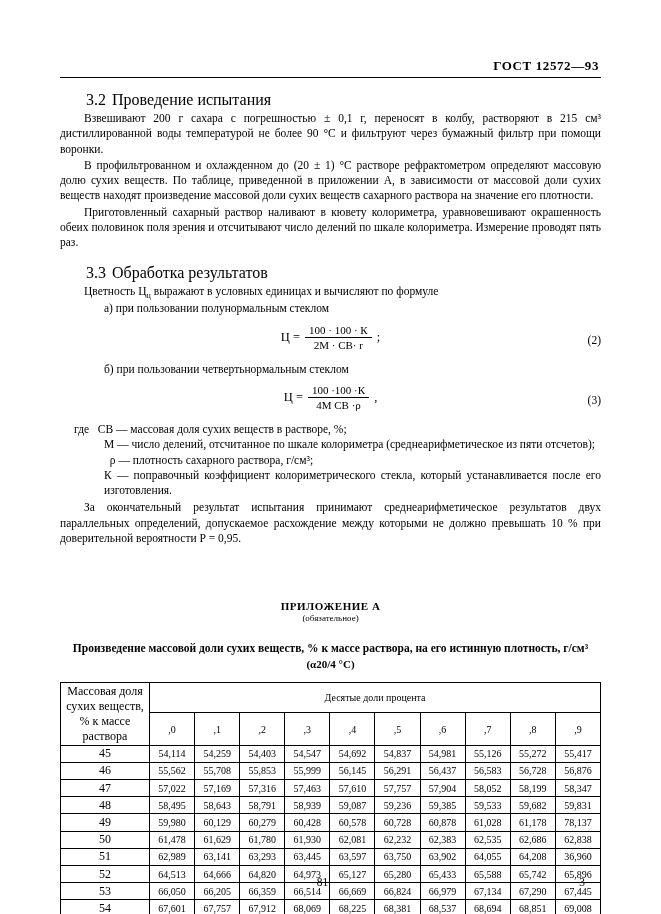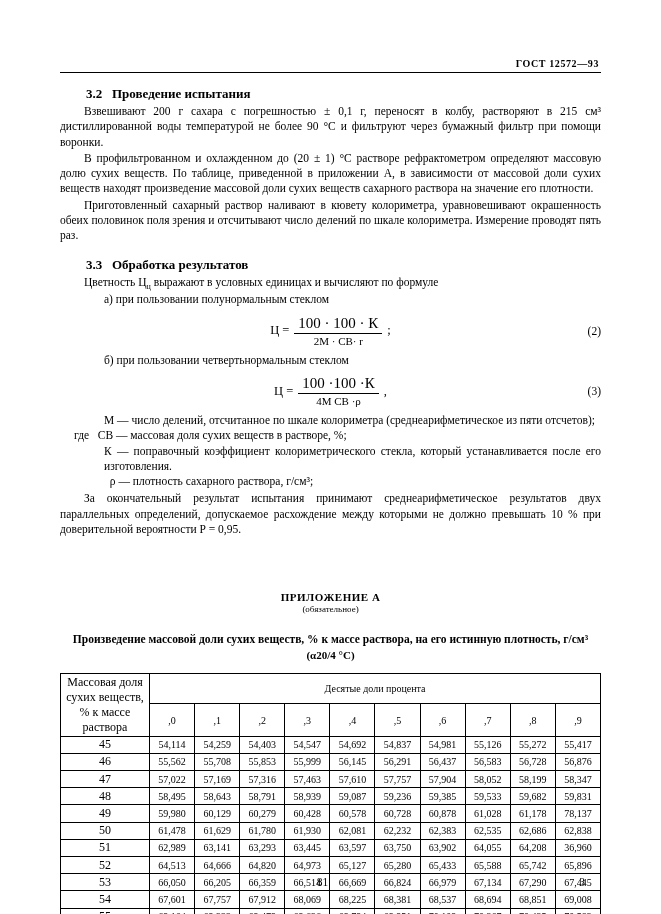--- a/index.html
+++ b/index.html
@@ -18,31 +18,31 @@
   .page {
     position: relative;
     width: 661px;
     height: 914px;
     box-sizing: border-box;
     padding: 0 60px;
   }
   .gost-header {
     text-align: right;
     font-family: "Liberation Serif", serif;
-    font-size: 10px;
+    font-size: 13px;
     font-weight: bold;
     letter-spacing: 0.6px;
     padding-top: 58px;
     padding-right: 2px;
     border-bottom: 1.2px solid #000;
     padding-bottom: 3px;
   }
   .sec-title {
-    font-size: 13px;
-    font-weight: bold;
+    font-size: 16px;
+    font-weight: normal;
     margin-top: 13px;
     margin-bottom: 2px;
     padding-left: 26px;
   }
   .sec-title .num {
     display: inline-block;
     min-width: 26px;
   }
   p.body {
     font-size: 11.5px;
@@ -68,21 +68,21 @@
   .frac {
     display: inline-block;
     vertical-align: middle;
     text-align: center;
     margin: 0 2px;
   }
   .frac .top {
     display: block;
     border-bottom: 1px solid #000;
     padding: 0 4px 1px 4px;
-    font-size: 15px;
+    font-size: 11px;
   }
   .frac .bot {
     display: block;
     padding: 1px 4px 0 4px;
     font-size: 11px;
   }
   .ts {
     display: inline-block;
     vertical-align: middle;
     font-size: 12.5px;
@@ -230,40 +230,40 @@
       <span class="frac">
         <span class="top">100 ·100 ·К</span>
         <span class="bot">4М  СВ ·ρ</span>
       </span>
       <span class="ts">,</span>
     </div>
     <span class="eqnum">(3)</span>
   </div>
 
   <div class="deflist">
-    <div class="defrow indent-item">
-      <span>М</span>
-      <span>—</span>
-      <span>число делений, отсчитанное по шкале колориметра (среднеарифметическое из пяти отсчетов);</span>
-    </div>
     <div class="defrow indent-where">
       <span>где</span>
       &nbsp;&nbsp;<span>СВ</span>
       <span>—</span>
       <span>массовая доля сухих веществ в растворе, %;</span>
     </div>
     <div class="defrow indent-item">
-      <span>К</span>
+      <span>М</span>
       <span>—</span>
-      <span>поправочный коэффициент колориметрического стекла, который устанавливается после его изготовления.</span>
+      <span>число делений, отсчитанное по шкале колориметра (среднеарифметическое из пяти отсчетов);</span>
     </div>
     <div class="defrow indent-item">
       &nbsp;&nbsp;<span>ρ</span>
       <span>—</span>
       <span>плотность сахарного раствора, г/см³;</span>
+    </div>
+    <div class="defrow indent-item">
+      <span>К</span>
+      <span>—</span>
+      <span>поправочный коэффициент колориметрического стекла, который устанавливается после его изготовления.</span>
     </div>
   </div>
 
   <p class="body tight" style="margin-top:2px;">За окончательный результат испытания принимают среднеарифметическое результатов двух параллельных определений, допускаемое расхождение между которыми не должно превышать 10 % при доверительной вероятности Р = 0,95.</p>
 
   <div class="appendix">
     <div class="a1">ПРИЛОЖЕНИЕ А</div>
     <div class="a2">(обязательное)</div>
   </div>
 

